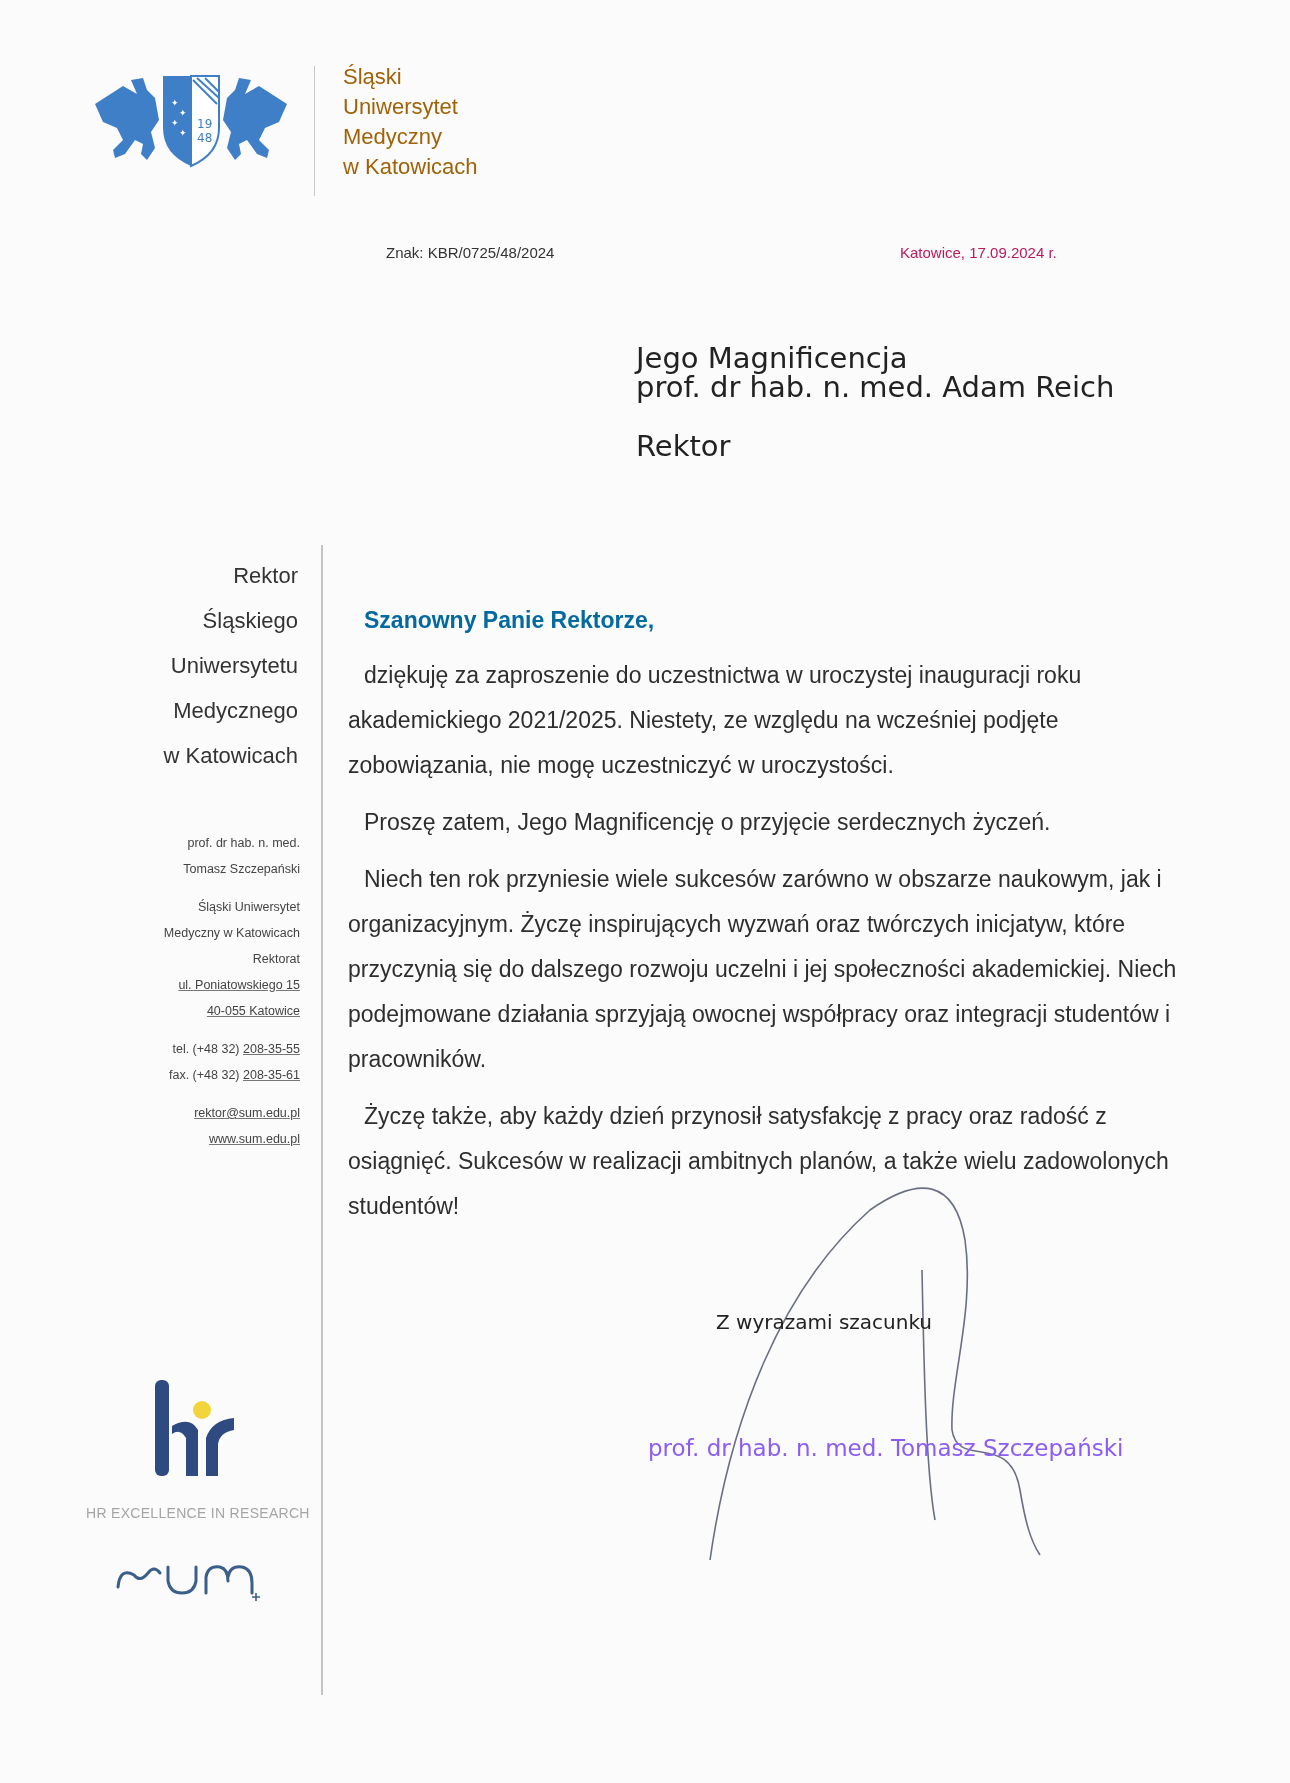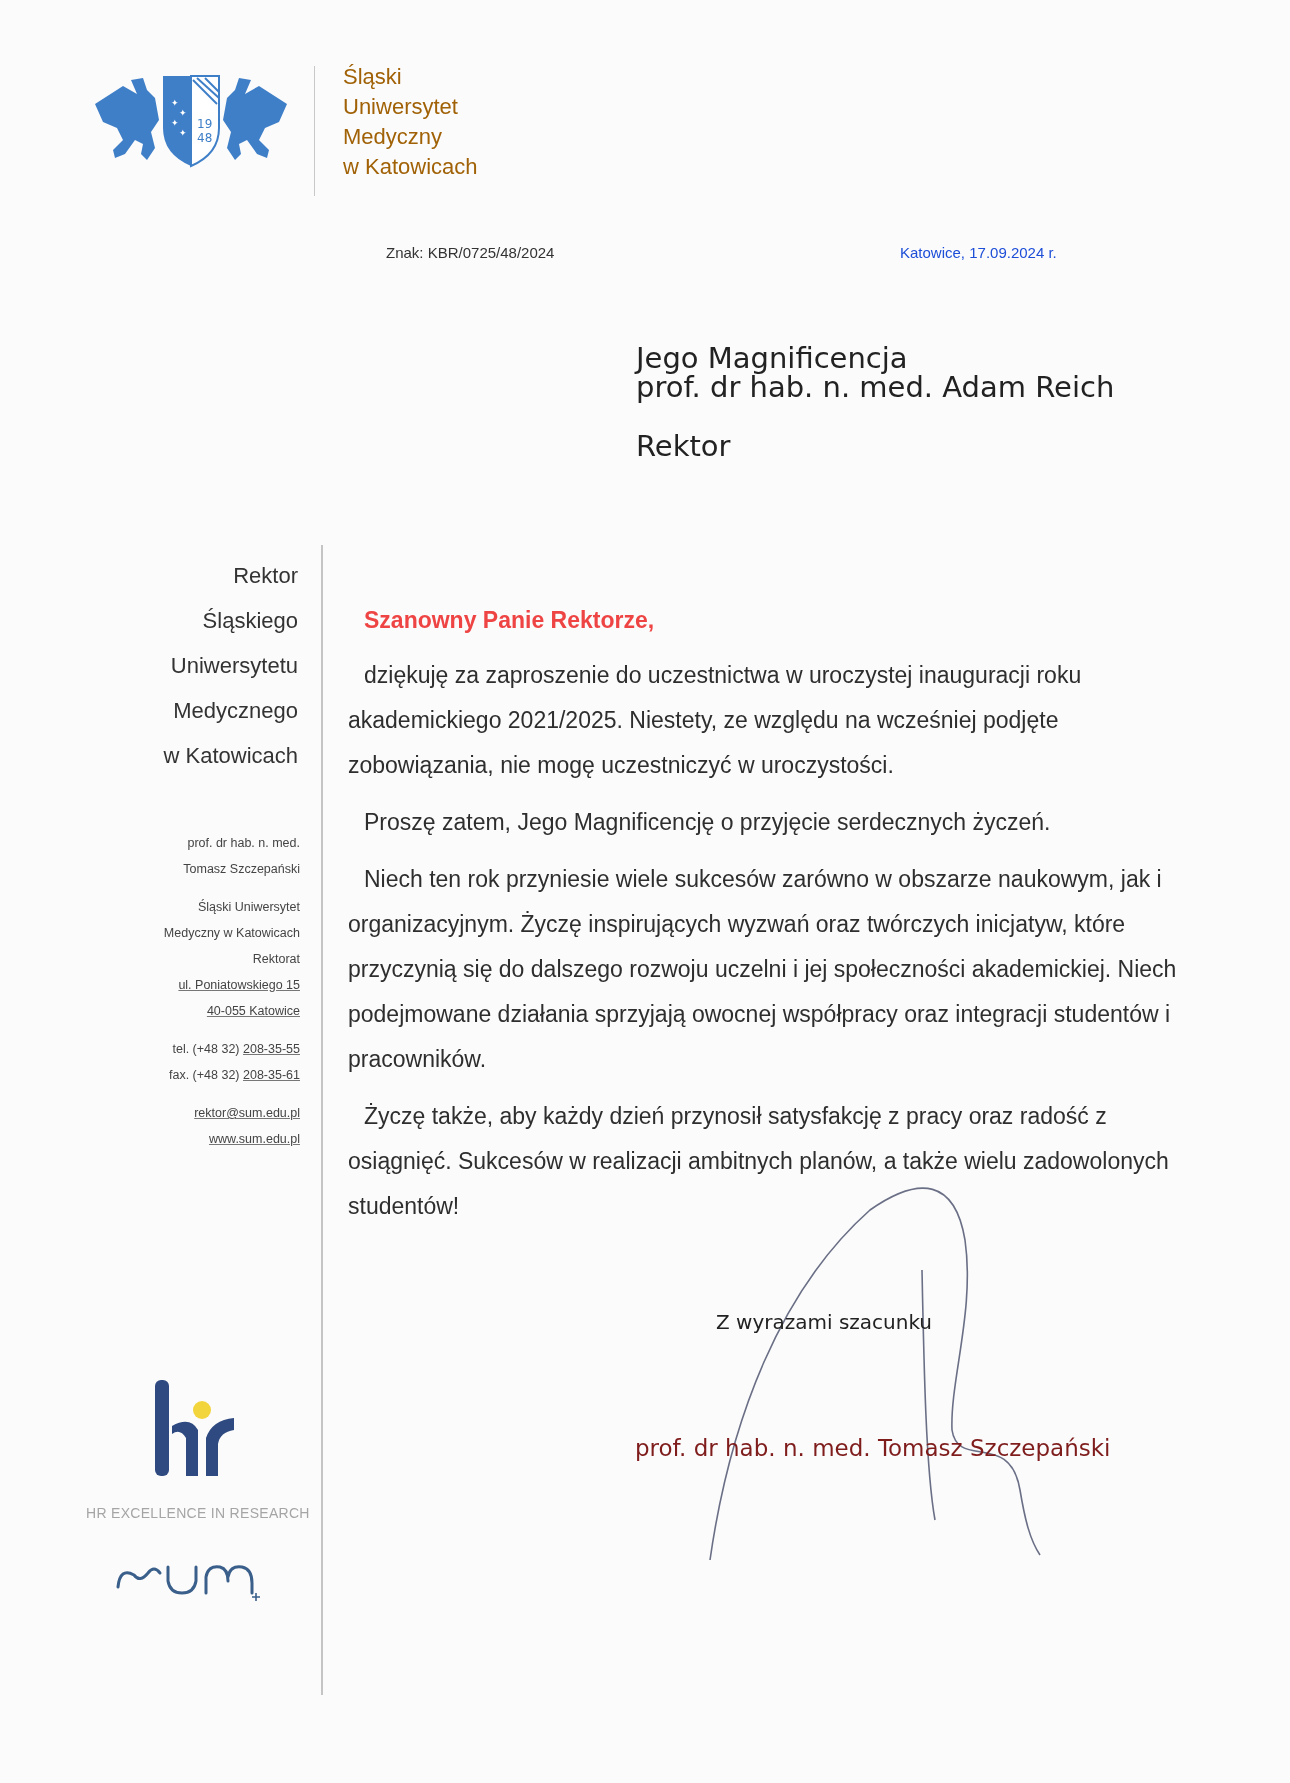--- a/index.html
+++ b/index.html
@@ -3,35 +3,35 @@
 <meta charset="utf-8">
 <style>
   html,body{margin:0;padding:0;}
   body{width:1290px;height:1783px;background:#fbfbfb;position:relative;overflow:hidden;font-family:"DejaVu Sans",sans-serif;color:#2b2b2b;}
   .abs{position:absolute;}
   .crest{left:85px;top:62px;width:212px;height:115px;}
   .vline-top{left:314px;top:66px;width:1px;height:130px;background:#c8c8c8;}
   .uni-name{left:343px;top:62px;font-size:22px;line-height:30px;color:#a16207;font-family:"Liberation Sans",sans-serif;}
   .uni-name div{white-space:nowrap;}
   .ref{left:350px;top:244px;font-size:15px;color:#333;font-family:"Liberation Sans",sans-serif;margin-left:36px;}
-  .date{left:900px;top:244px;font-size:15px;color:#1d4ed8;font-family:"Liberation Sans",sans-serif;}
+  .date{left:900px;top:244px;font-size:15px;color:#be185d;font-family:"Liberation Sans",sans-serif;}
   .recipient{left:636px;top:344px;font-size:29px;line-height:29px;font-weight:500;color:#222;}
   .recipient .gap{height:30px;}
   .side-title{right:992px;top:553px;text-align:right;font-size:22px;line-height:45px;color:#333;font-family:"Liberation Sans",sans-serif;}
   .side-info{right:990px;top:830px;text-align:right;font-size:12.5px;color:#444;font-family:"Liberation Sans",sans-serif;}
   .side-info .ln{line-height:26px;white-space:nowrap;}
   .side-info .u{text-decoration:underline;text-decoration-color:#777;}
   .side-info .sp{height:12px;}
   .vline-main{left:321px;top:545px;width:2px;height:1150px;background:#c4c4c4;}
   .body{left:348px;top:598px;width:860px;font-size:23px;line-height:45px;color:#2e2e2e;font-family:"Liberation Sans",sans-serif;}
   .body p{margin:0 0 12px 0;}
   .body .ind{padding-left:16px;}
-  .greeting{font-weight:bold;color:#ef4444;}
+  .greeting{font-weight:bold;color:#0369a1;}
   .closing{left:716px;top:1310px;font-size:20px;color:#222;font-weight:500;}
-  .signer{left:635px;top:1435px;font-size:23px;color:#7f1d1d;font-weight:500;}
+  .signer{left:648px;top:1435px;font-size:23px;color:#8b5cf6;font-weight:500;}
   .signature{left:690px;top:1170px;width:360px;height:430px;}
   .hr-logo{left:150px;top:1378px;width:100px;height:100px;}
   .hr-text{left:86px;top:1505px;font-size:14px;color:#a5a5a5;letter-spacing:0.3px;font-family:"Liberation Sans",sans-serif;}
   .sum-logo{left:110px;top:1553px;width:160px;height:50px;}
 </style>
 </head>
 <body>
 
 <svg class="abs crest" viewBox="0 0 212 115">
   <g fill="#3f7fc8">

